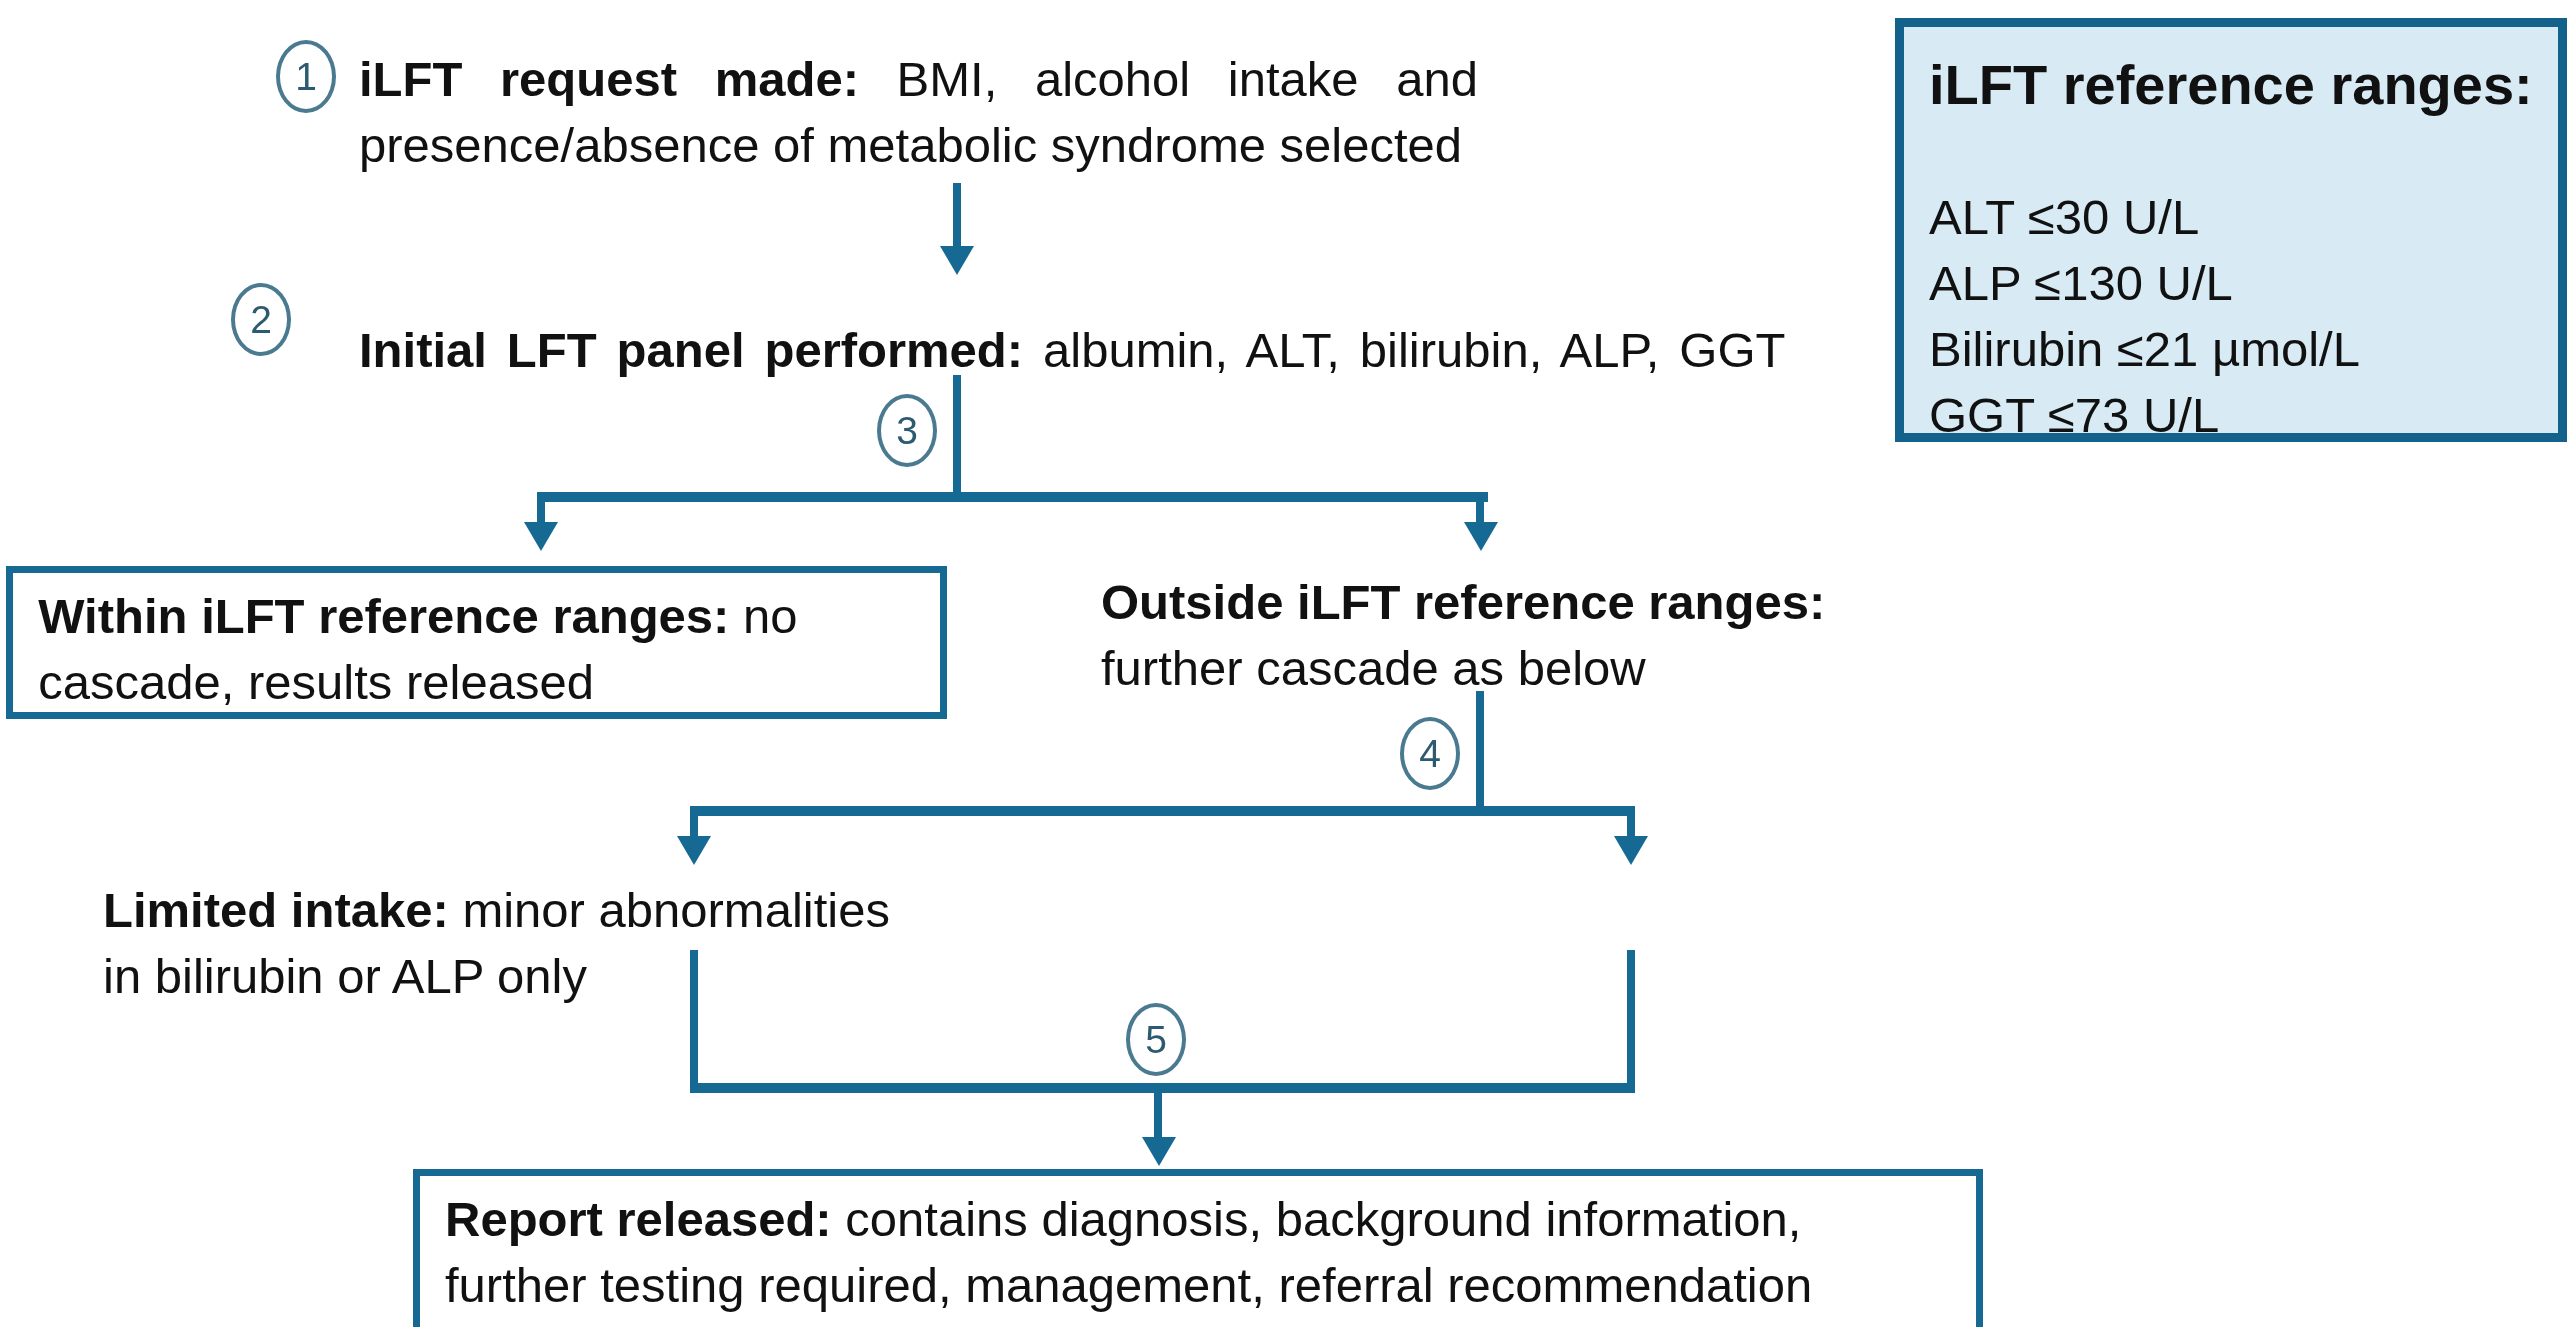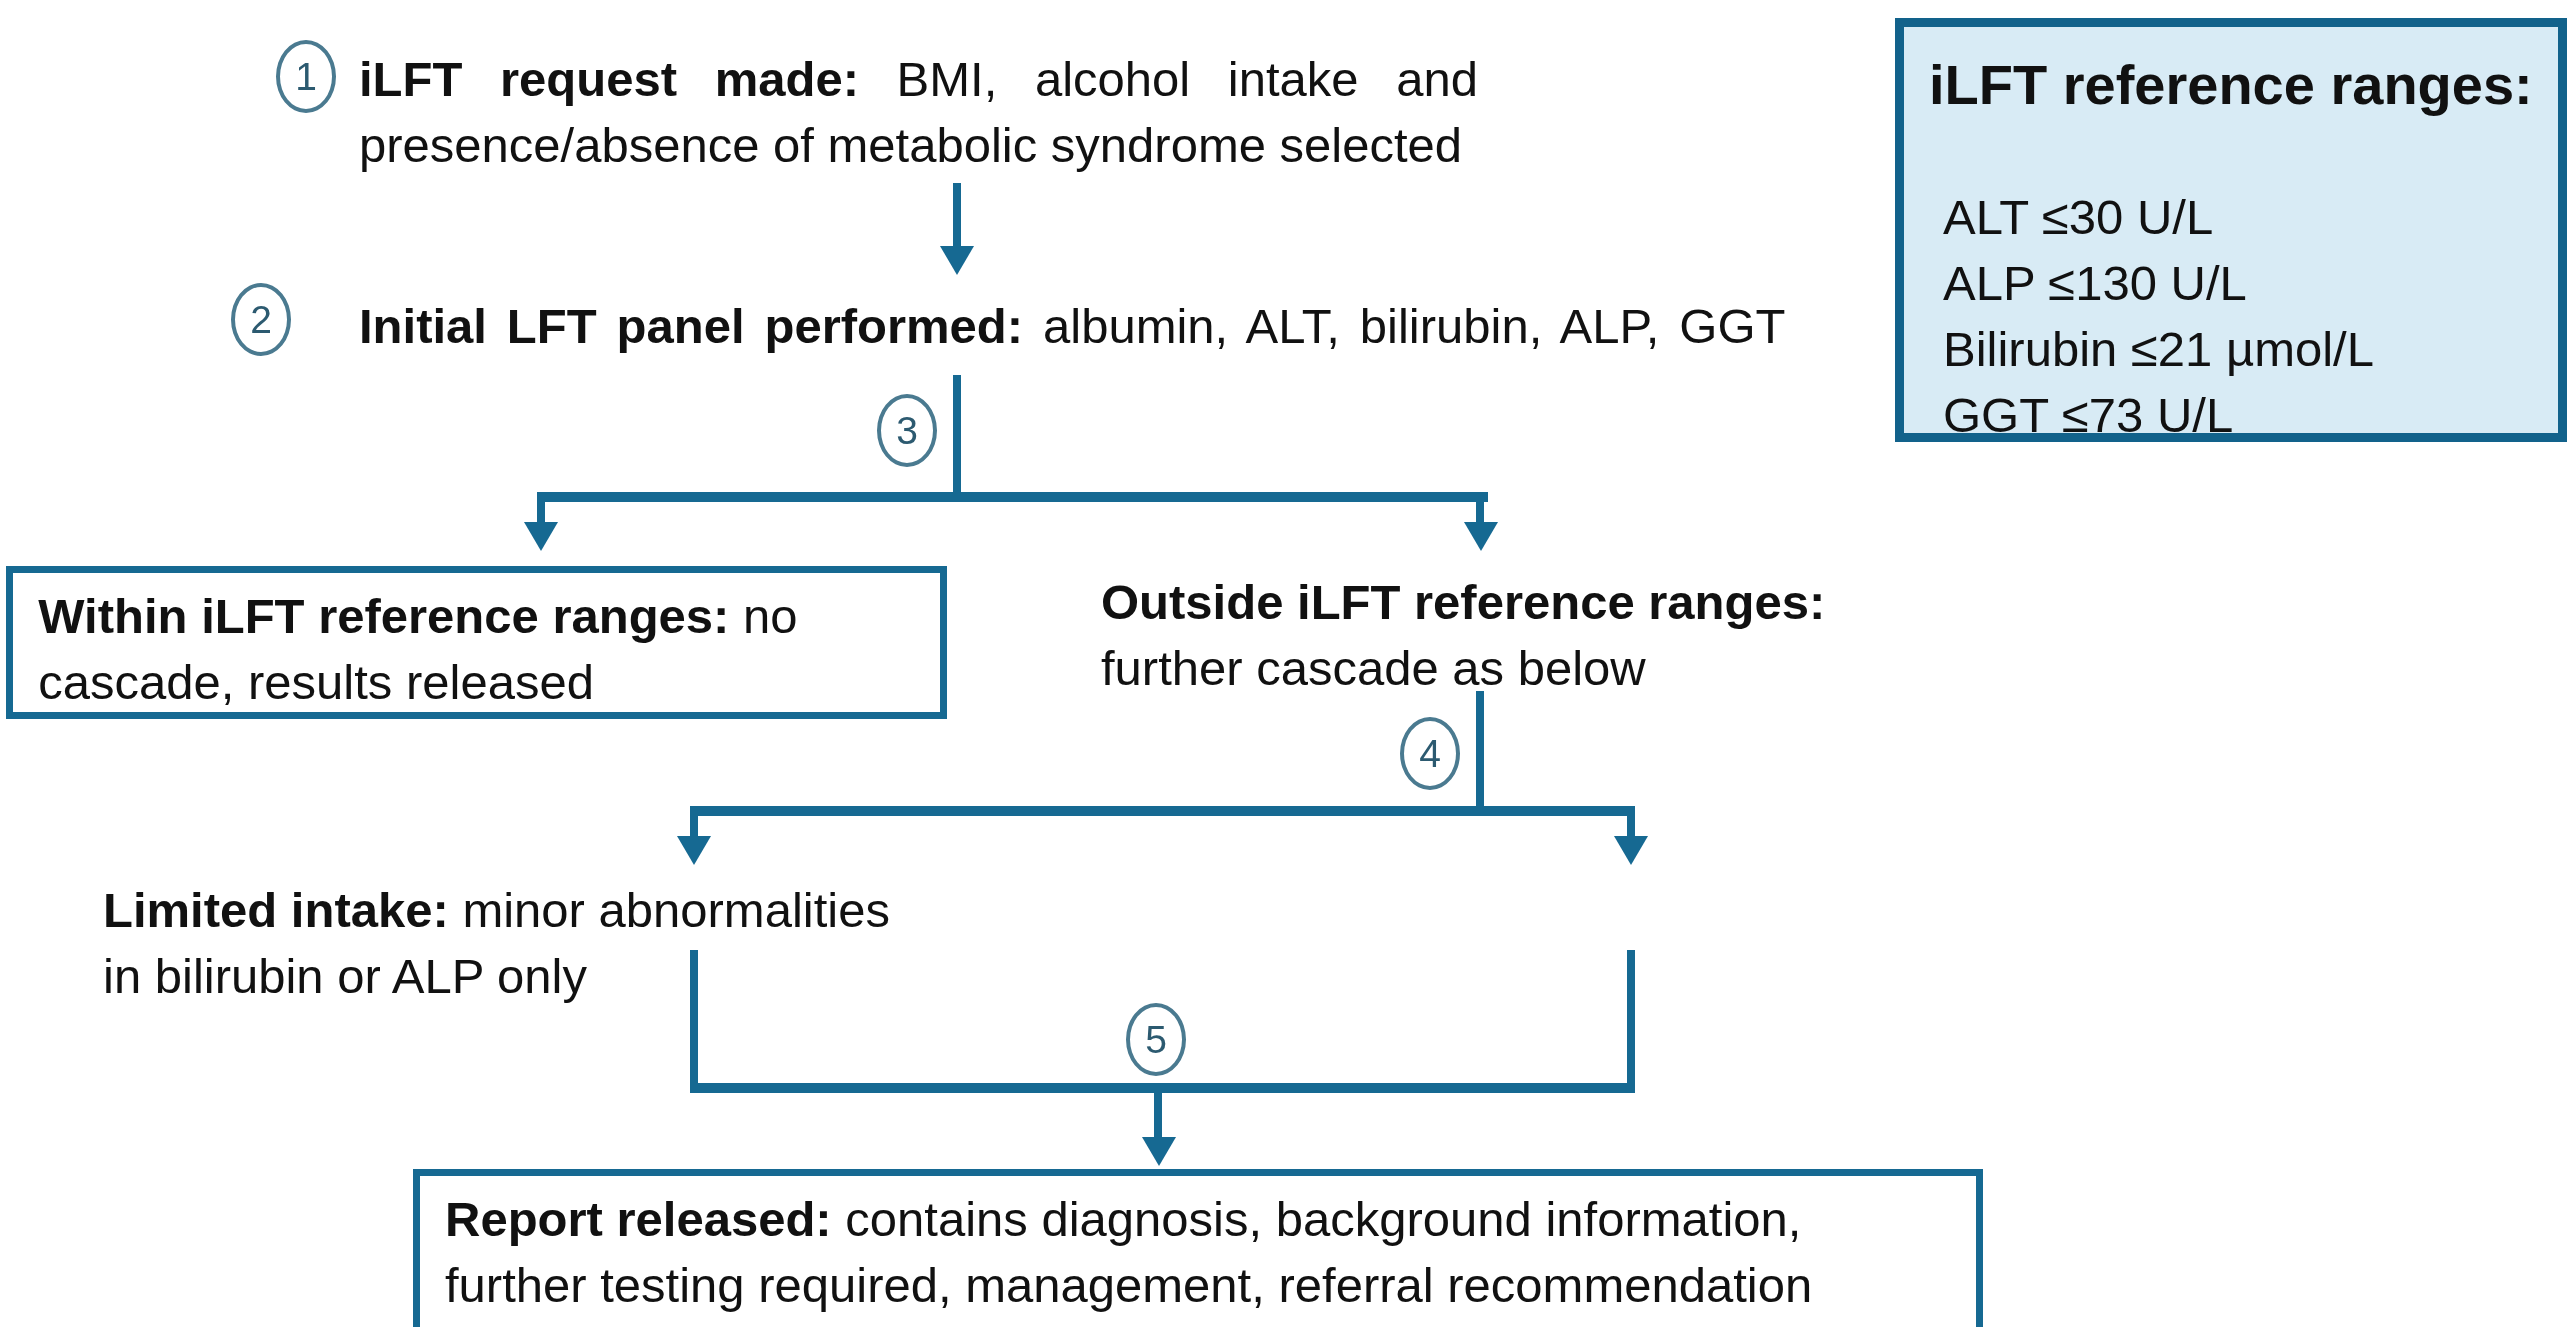--- a/index.html
+++ b/index.html
@@ -27,24 +27,24 @@
   }
   .txt{position:absolute;font-size:49px;line-height:66px;white-space:nowrap;}
   .txt b{font-weight:700;}
   .obox{position:absolute;box-sizing:border-box;border:7.5px solid var(--accent);background:#ffffff;}
   .obox .inner{padding:10px 25px;font-size:49px;line-height:66px;white-space:nowrap;}
   .refpanel{
     position:absolute;left:1895px;top:17.6px;width:672px;height:424px;box-sizing:border-box;
     border:9.4px solid #12628b;background:var(--panel-bg);padding:26px 25px;
   }
   .refpanel .rtitle{font-size:56px;font-weight:700;line-height:63px;white-space:nowrap;}
-  .refpanel .ranges{margin-top:68px;margin-left:14px;}
+  .refpanel .ranges{margin-top:68px;}
   .refpanel .ranges div{font-size:49px;line-height:66px;white-space:nowrap;}
   .ws-wide{word-spacing:24px;}
-  .ws-mid{word-spacing:6.3px;}
+  .ws-mid{word-spacing:6.3px;margin-top:24px;}
 </style>
 </head>
 <body>
 
 <div class="canvas">
 
   <div class="circle" style="left:276px;top:40px;">
     <span>1</span>
   </div>
   <div class="txt" style="left:359px;top:46px;">

